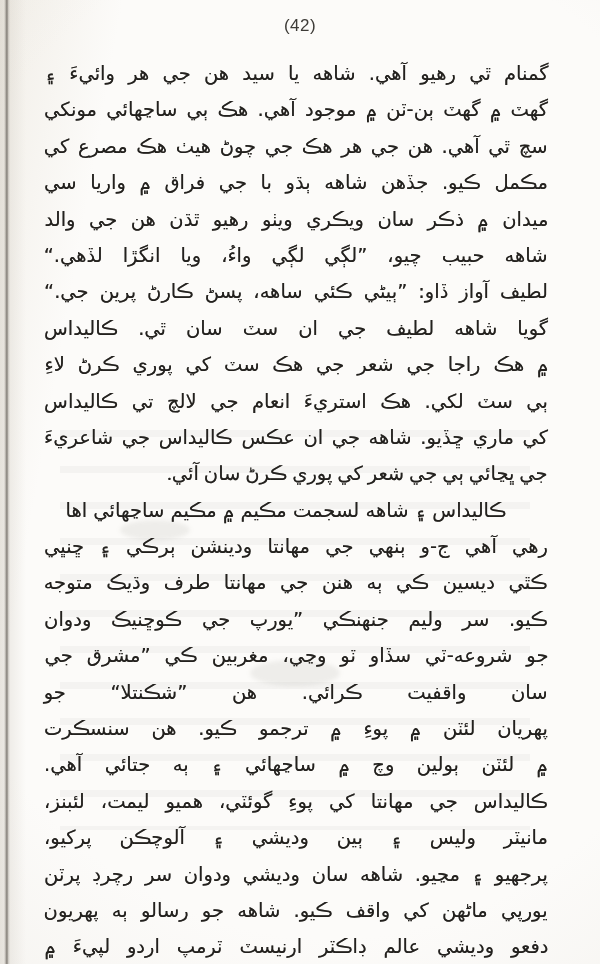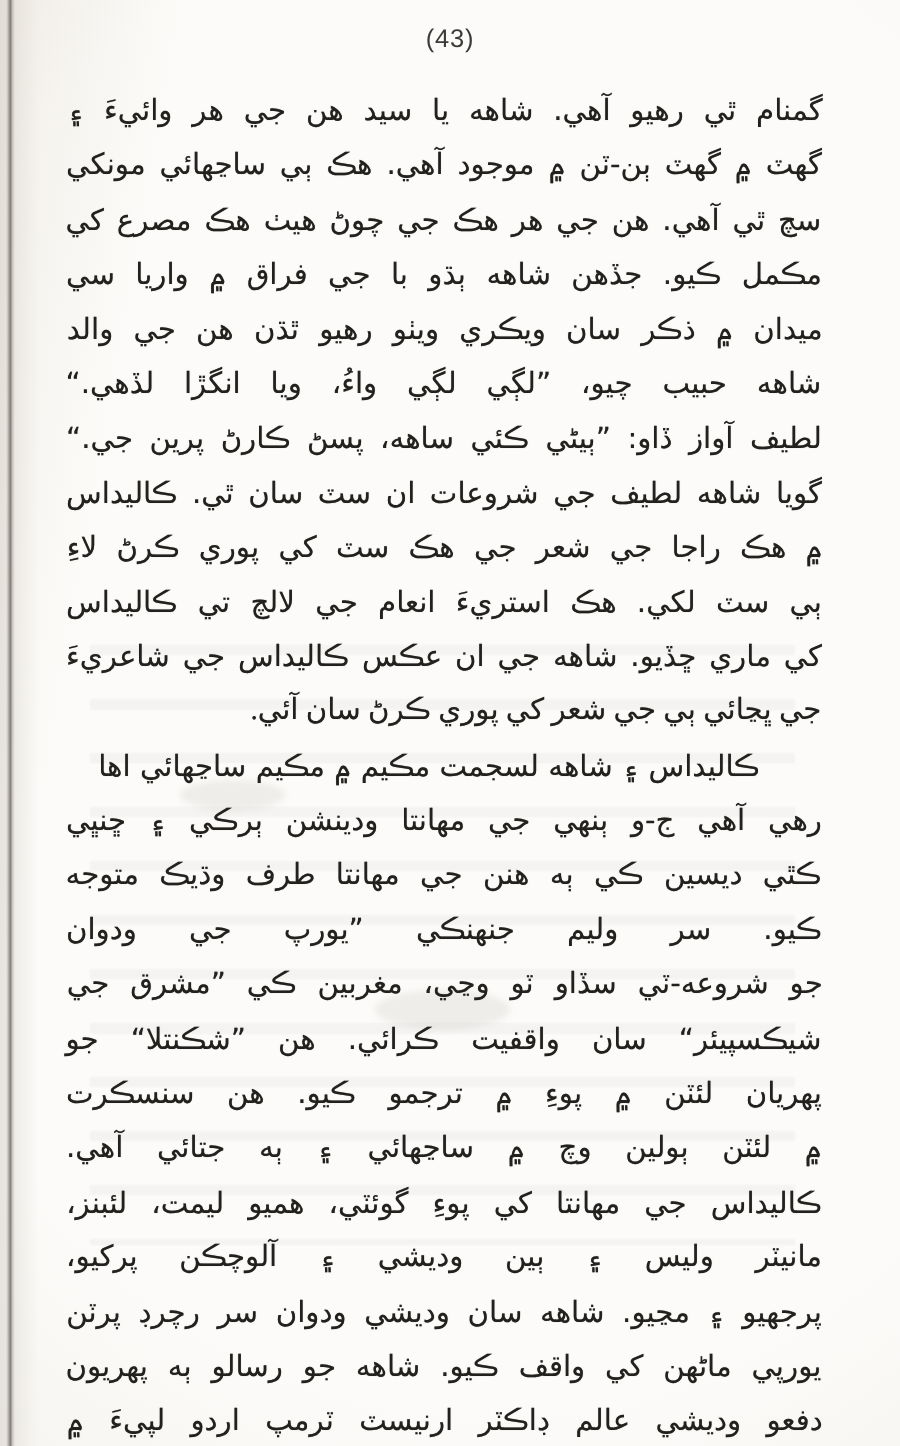--- a/index.html
+++ b/index.html
@@ -138,21 +138,21 @@
 <div class="page">
 
   <div class="paper-tone"></div>
   <div class="scan-edge-soft"></div>
   <div class="scan-edge"></div>
   <div class="bleed-through"></div>
 
   <div class="smudge" style="left:250px;top:660px;width:90px;height:26px;"></div>
   <div class="smudge" style="left:120px;top:520px;width:70px;height:20px;"></div>
 
-  <div class="page-number">(43)</div>
+  <div class="page-number">(42)</div>
 
   <div class="text-block" id="body-text-block">
       <div class="line">
         <span>گمنام</span>
         <span>ٿي</span>
         <span>رهيو</span>
         <span>آهي.</span>
         <span>شاهه</span>
         <span>يا</span>
         <span>سيد</span>
@@ -237,21 +237,20 @@
         <span>پسڻ</span>
         <span>ڪارڻ</span>
         <span>پرين</span>
         <span>جي.“</span>
       </div>
       <div class="line">
         <span>گويا</span>
         <span>شاهه</span>
         <span>لطيف</span>
         <span>جي</span>
-        <span>شروعات</span>
         <span>ان</span>
         <span>سٽ</span>
         <span>سان</span>
         <span>ٿي.</span>
         <span>ڪاليداس</span>
       </div>
       <div class="line">
         <span>۾</span>
         <span>هڪ</span>
         <span>راجا</span>
@@ -315,35 +314,35 @@
         <span>وڌيڪ</span>
         <span>متوجه</span>
       </div>
       <div class="line">
         <span>ڪيو.</span>
         <span>سر</span>
         <span>وليم</span>
         <span>جنهنڪي</span>
         <span>”يورپ</span>
         <span>جي</span>
+        <span>ڪوڇنيڪ</span>
         <span>ودوان</span>
       </div>
       <div class="line">
         <span>جو</span>
         <span>شروعه-ٽي</span>
         <span>سڏاو</span>
         <span>ٽو</span>
         <span>وڃي،</span>
         <span>مغربين</span>
         <span>ڪي</span>
         <span>”مشرق</span>
         <span>جي</span>
       </div>
       <div class="line">
-        <span>شيڪسپيئر“</span>
         <span>سان</span>
         <span>واقفيت</span>
         <span>ڪرائي.</span>
         <span>هن</span>
         <span>”شڪنتلا“</span>
         <span>جو</span>
       </div>
       <div class="line">
         <span>پهريان</span>
         <span>لئٽن</span>

